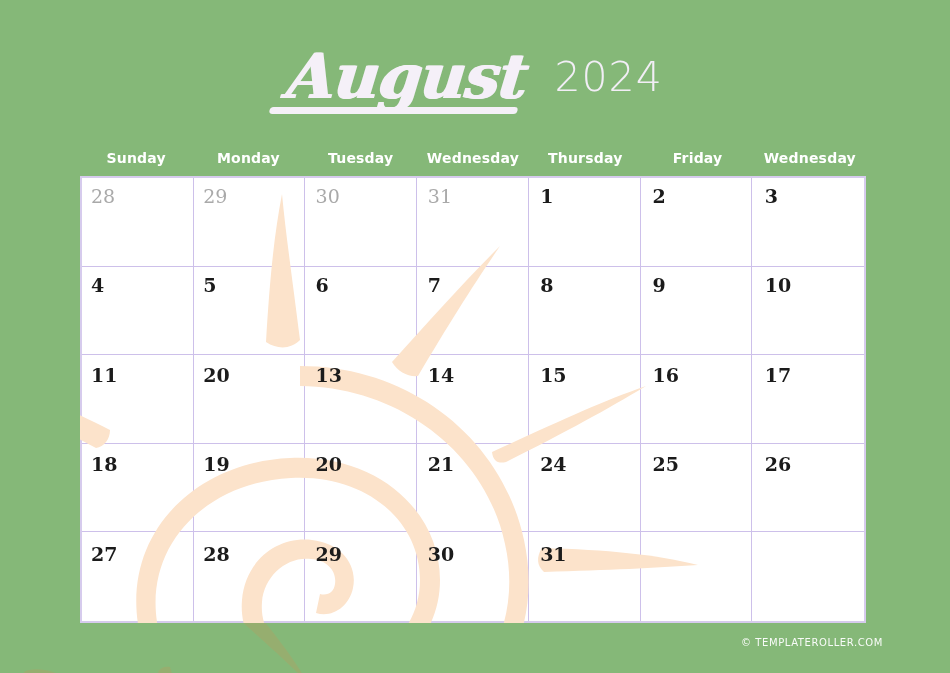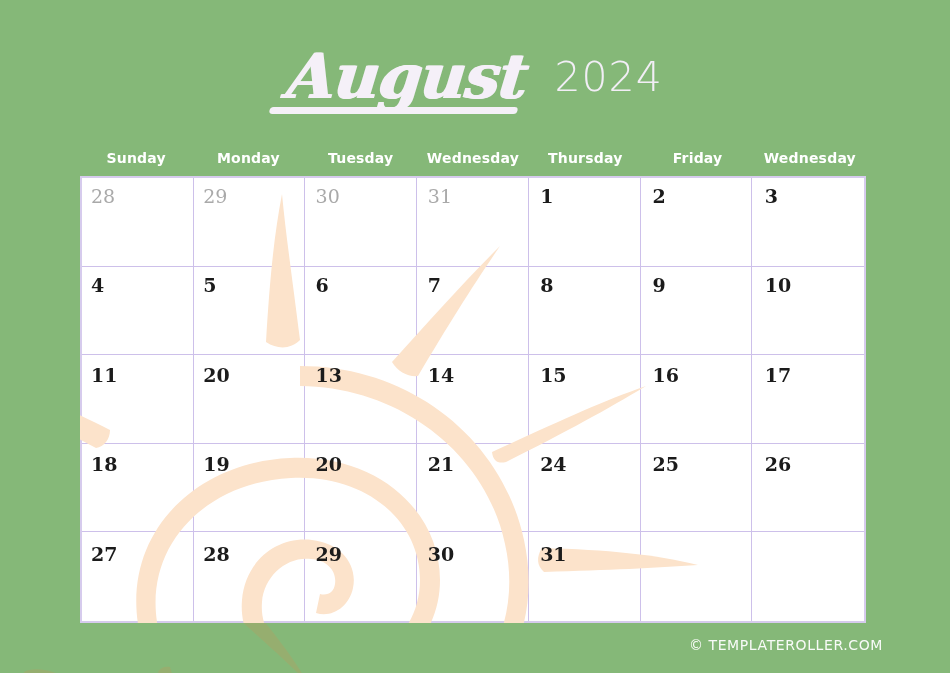--- a/index.html
+++ b/index.html
@@ -171,21 +171,21 @@
     z-index: 4;
   }
   .num-slot { position: relative; }
 
   
   #watermark {
     position: absolute;
     right: 67px;
     top: 637px;
     font-family: "DejaVu Sans", sans-serif;
-    font-size: 14px;
+    font-size: 10px;
     letter-spacing: 0.6px;
     color: #ffffff;
     opacity: 0.95;
     z-index: 5;
   }
 </style>
 </head>
 <body>
 
 <div id="sun-decoration">

